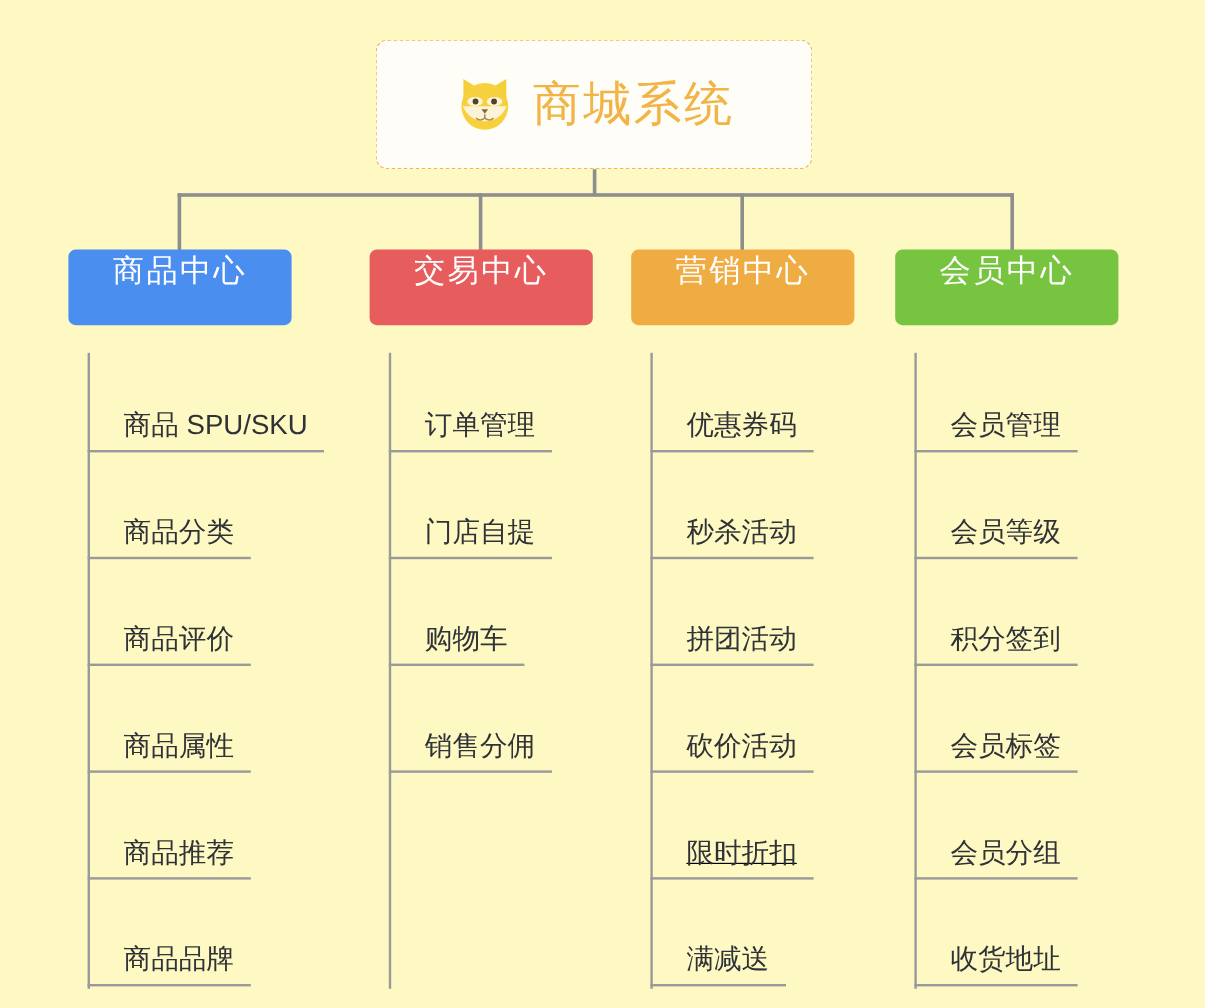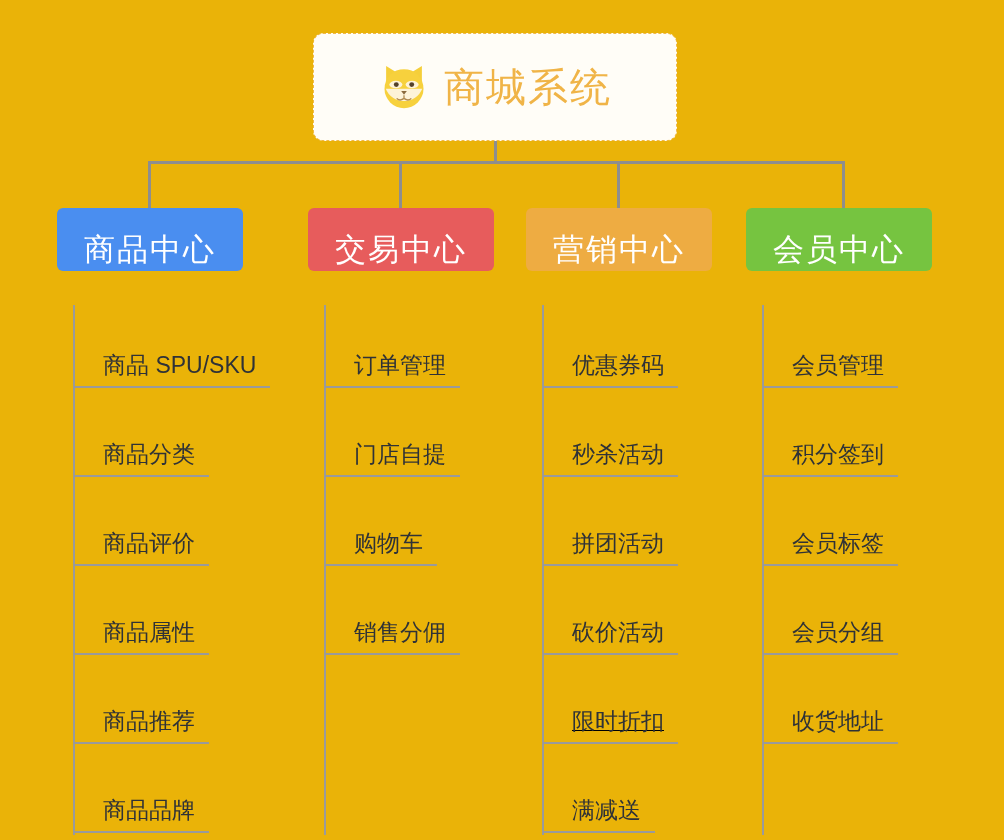--- a/index.html
+++ b/index.html
@@ -64,31 +64,31 @@
   
   .column {
     position: absolute;
     top: 208px;
   }
   .cat-box {
     box-sizing: border-box;
     height: 63px;
     border-radius: 6px;
     display: flex;
-    align-items: flex-end;
+    align-items: flex-start;
     justify-content: center;
     color: #ffffff;
-    font-size: 31px;
+    font-size: 26px;
     letter-spacing: 2px;
     white-space: nowrap;
   }
 
   .leaf-list {
     position: relative;
-    margin-top: 16px;
+    margin-top: 5px;
     padding-top: 12px;
   }
   
   .spine {
     position: absolute;
     left: 16px;
     top: 18px;
     width: 2px;
     background: #9a9a9a;
   }
@@ -112,21 +112,21 @@
     line-height: 28px;
     color: #2f3237;
     white-space: nowrap;
   }
 
   
 </style>
 </head>
 <body style="background: rgb(247, 248, 248);">
 
-<div id="canvas" style="background: #eab308;">
+<div id="canvas" style="background: #fef9c3;">
 
   <div class="root-node" style="background: rgb(255, 253, 247); border-color: rgb(240, 185, 74);">
     <svg class="root-icon" viewBox="0 0 64 64" aria-hidden="true">
 
       <path d="M10 6 L10 26 L23 14 Z" fill="#f5cf3a"></path>
       <path d="M54 6 L54 26 L41 14 Z" fill="#f5cf3a"></path>
 
       <circle cx="32" cy="34" r="24" fill="#f7d13d"></circle>
 
       <path d="M9.6 34 A24 24 0 0 0 54.4 34 Z" fill="#fdf3d8"></path>
@@ -229,20 +229,23 @@
       <div class="column" style="left: 746px; width: 186px;">
         <div class="cat-box" style="background: rgb(118, 196, 64); width: 186px;">
           <span>会员中心</span>
         </div>
         <div class="leaf-list">
           <div class="spine" style="background: rgb(154, 154, 154); height: 530px;"></div>
           <div class="leaf">
             <div class="leaf-inner" style="border-bottom-color: rgb(154, 154, 154);"><span class="leaf-label" style="color: rgb(47, 50, 55);">会员管理</span></div>
           </div>
           <div class="leaf">
+            <div class="leaf-inner" style="border-bottom-color: rgb(154, 154, 154);"><span class="leaf-label" style="color: rgb(47, 50, 55);">会员等级</span></div>
+          </div>
+          <div class="leaf">
             <div class="leaf-inner" style="border-bottom-color: rgb(154, 154, 154);"><span class="leaf-label" style="color: rgb(47, 50, 55);">积分签到</span></div>
           </div>
           <div class="leaf">
             <div class="leaf-inner" style="border-bottom-color: rgb(154, 154, 154);"><span class="leaf-label" style="color: rgb(47, 50, 55);">会员标签</span></div>
           </div>
           <div class="leaf">
             <div class="leaf-inner" style="border-bottom-color: rgb(154, 154, 154);"><span class="leaf-label" style="color: rgb(47, 50, 55);">会员分组</span></div>
           </div>
           <div class="leaf">
             <div class="leaf-inner" style="border-bottom-color: rgb(154, 154, 154);"><span class="leaf-label" style="color: rgb(47, 50, 55);">收货地址</span></div>

